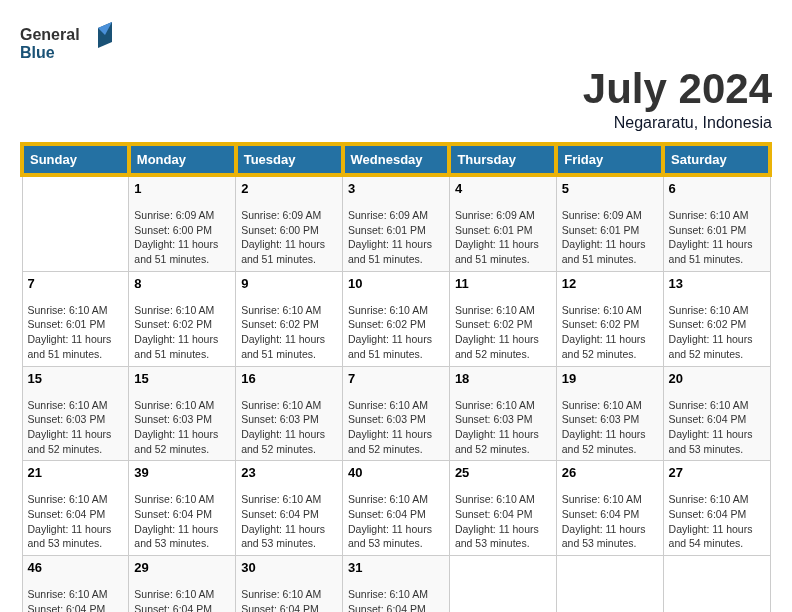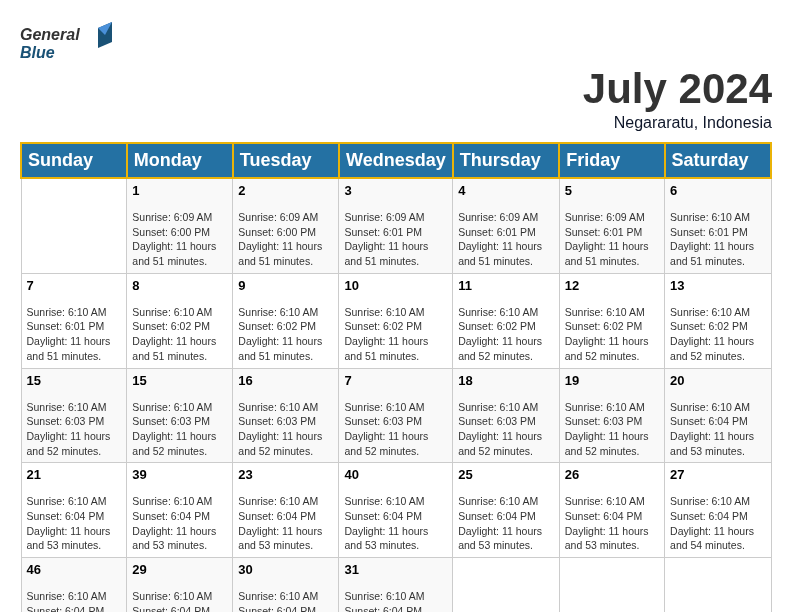--- a/index.html
+++ b/index.html
@@ -12,21 +12,20 @@
     }
     .header {
       display: flex;
       justify-content: space-between;
       align-items: flex-start;
       margin-bottom: 10px;
     }
     .logo {
       display: flex;
       align-items: flex-start;
-      font-style: italic;
     }
     .title-block {
       text-align: right;
       margin-top: 48px;
     }
     .month-title {
       font-size: 42px;
       font-weight: bold;
       color: #333;
       line-height: 1;
@@ -39,22 +38,22 @@
     table {
       width: 100%;
       border-collapse: collapse;
       font-size: 11px;
     }
     thead tr th {
       background-color: #2471a3;
       color: #fff;
       text-align: left;
       padding: 6px 6px;
-      font-size: 18px;
-      border: 2px solid #eab308;
+      font-size: 13px;
+      border: 4px solid #eab308;
     }
     tbody tr td {
       border: 1px solid #ccc;
       vertical-align: top;
       padding: 4px 5px;
       width: 14.28%;
       min-height: 80px;
       background: #fff;
     }
     tbody tr:nth-child(odd) td {

